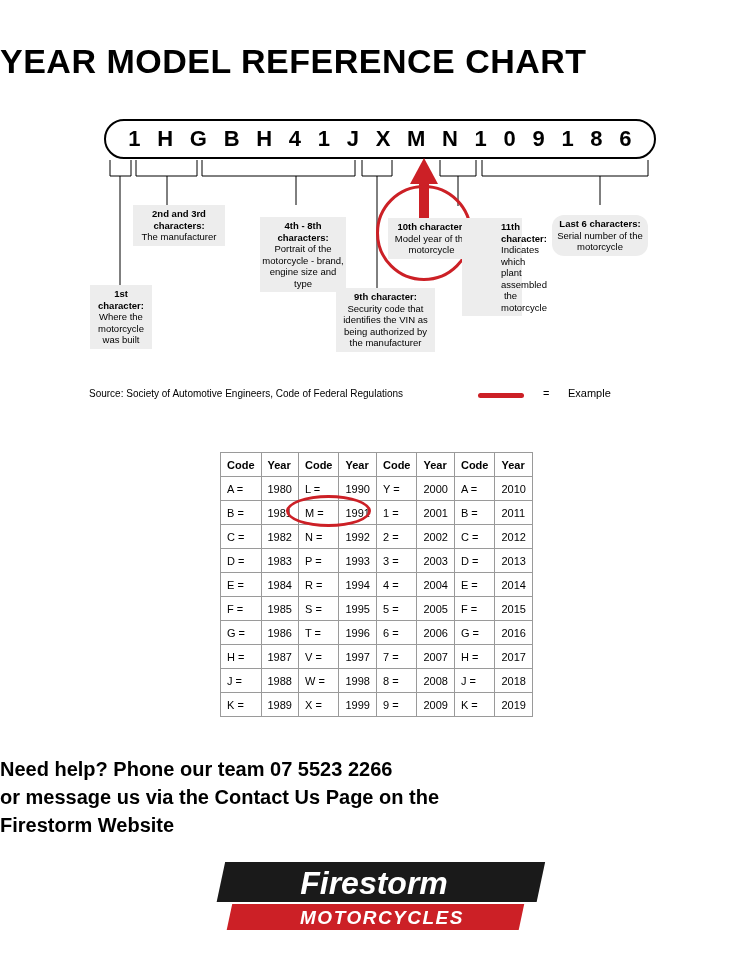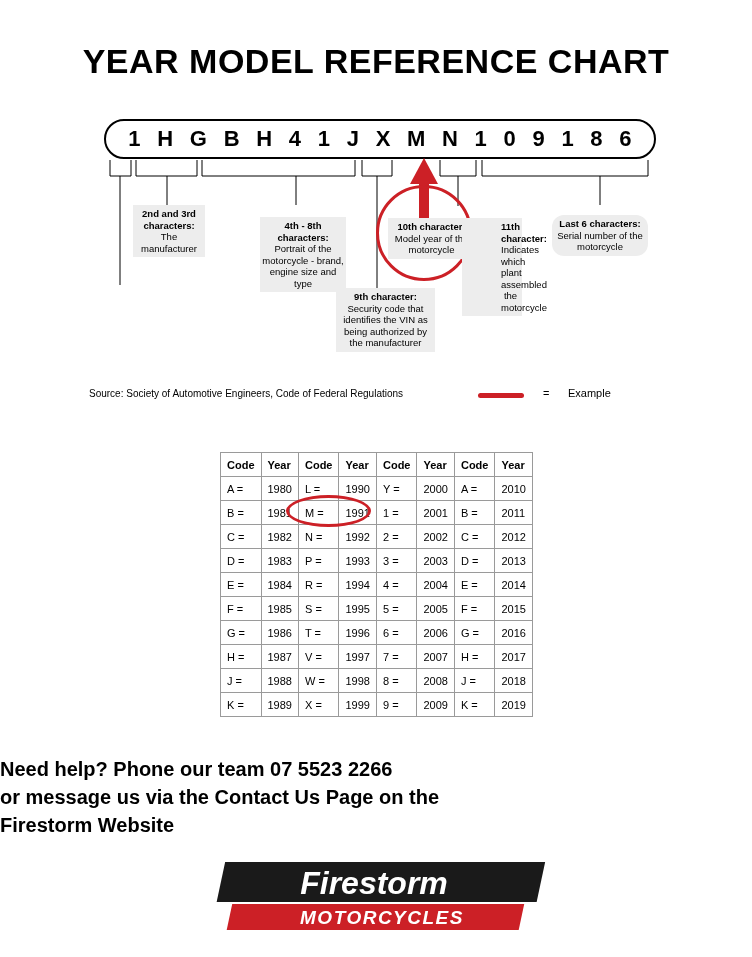--- a/index.html
+++ b/index.html
@@ -16,21 +16,21 @@
     height: 957px;
     overflow: hidden;
   }
 
   
   .title {
     position: absolute;
     top: 42px;
     left: 0;
     width: 752px;
-    text-align: center;
+    text-align: left;
     font-size: 34px;
     font-weight: bold;
     letter-spacing: 0.5px;
   }
 
   
   .vin-box {
     position: absolute;
     top: 119px;
     left: 104px;
@@ -218,22 +218,26 @@
     </g>
 
     <g>
       <rect x="419" y="178" width="10" height="52" fill="#cc2026"></rect>
       <polygon points="424,158 410,184 438,184" fill="#cc2026"></polygon>
     </g>
   </svg>
 
   <div class="ellipse-10"></div>
 
-
-  <div class="callout" style="top:205px; left:133px; width:72px;">
+  <div class="callout" style="top:285px; left:90px; width:62px;">
+    <b>1st character:</b><br>
+    <span>Where the motorcycle was built</span>
+  </div>
+
+  <div class="callout" style="top:205px; left:133px; width:92px;">
     <b>2nd and 3rd characters:</b><br>
     <span>The manufacturer</span>
   </div>
 
   <div class="callout" style="top:217px; left:260px; width:86px;">
     <b>4th - 8th characters:</b><br>
     <span>Portrait of the motorcycle - brand, engine size and type</span>
   </div>
 
   <div class="callout" style="top:288px; left:336px; width:99px;">

